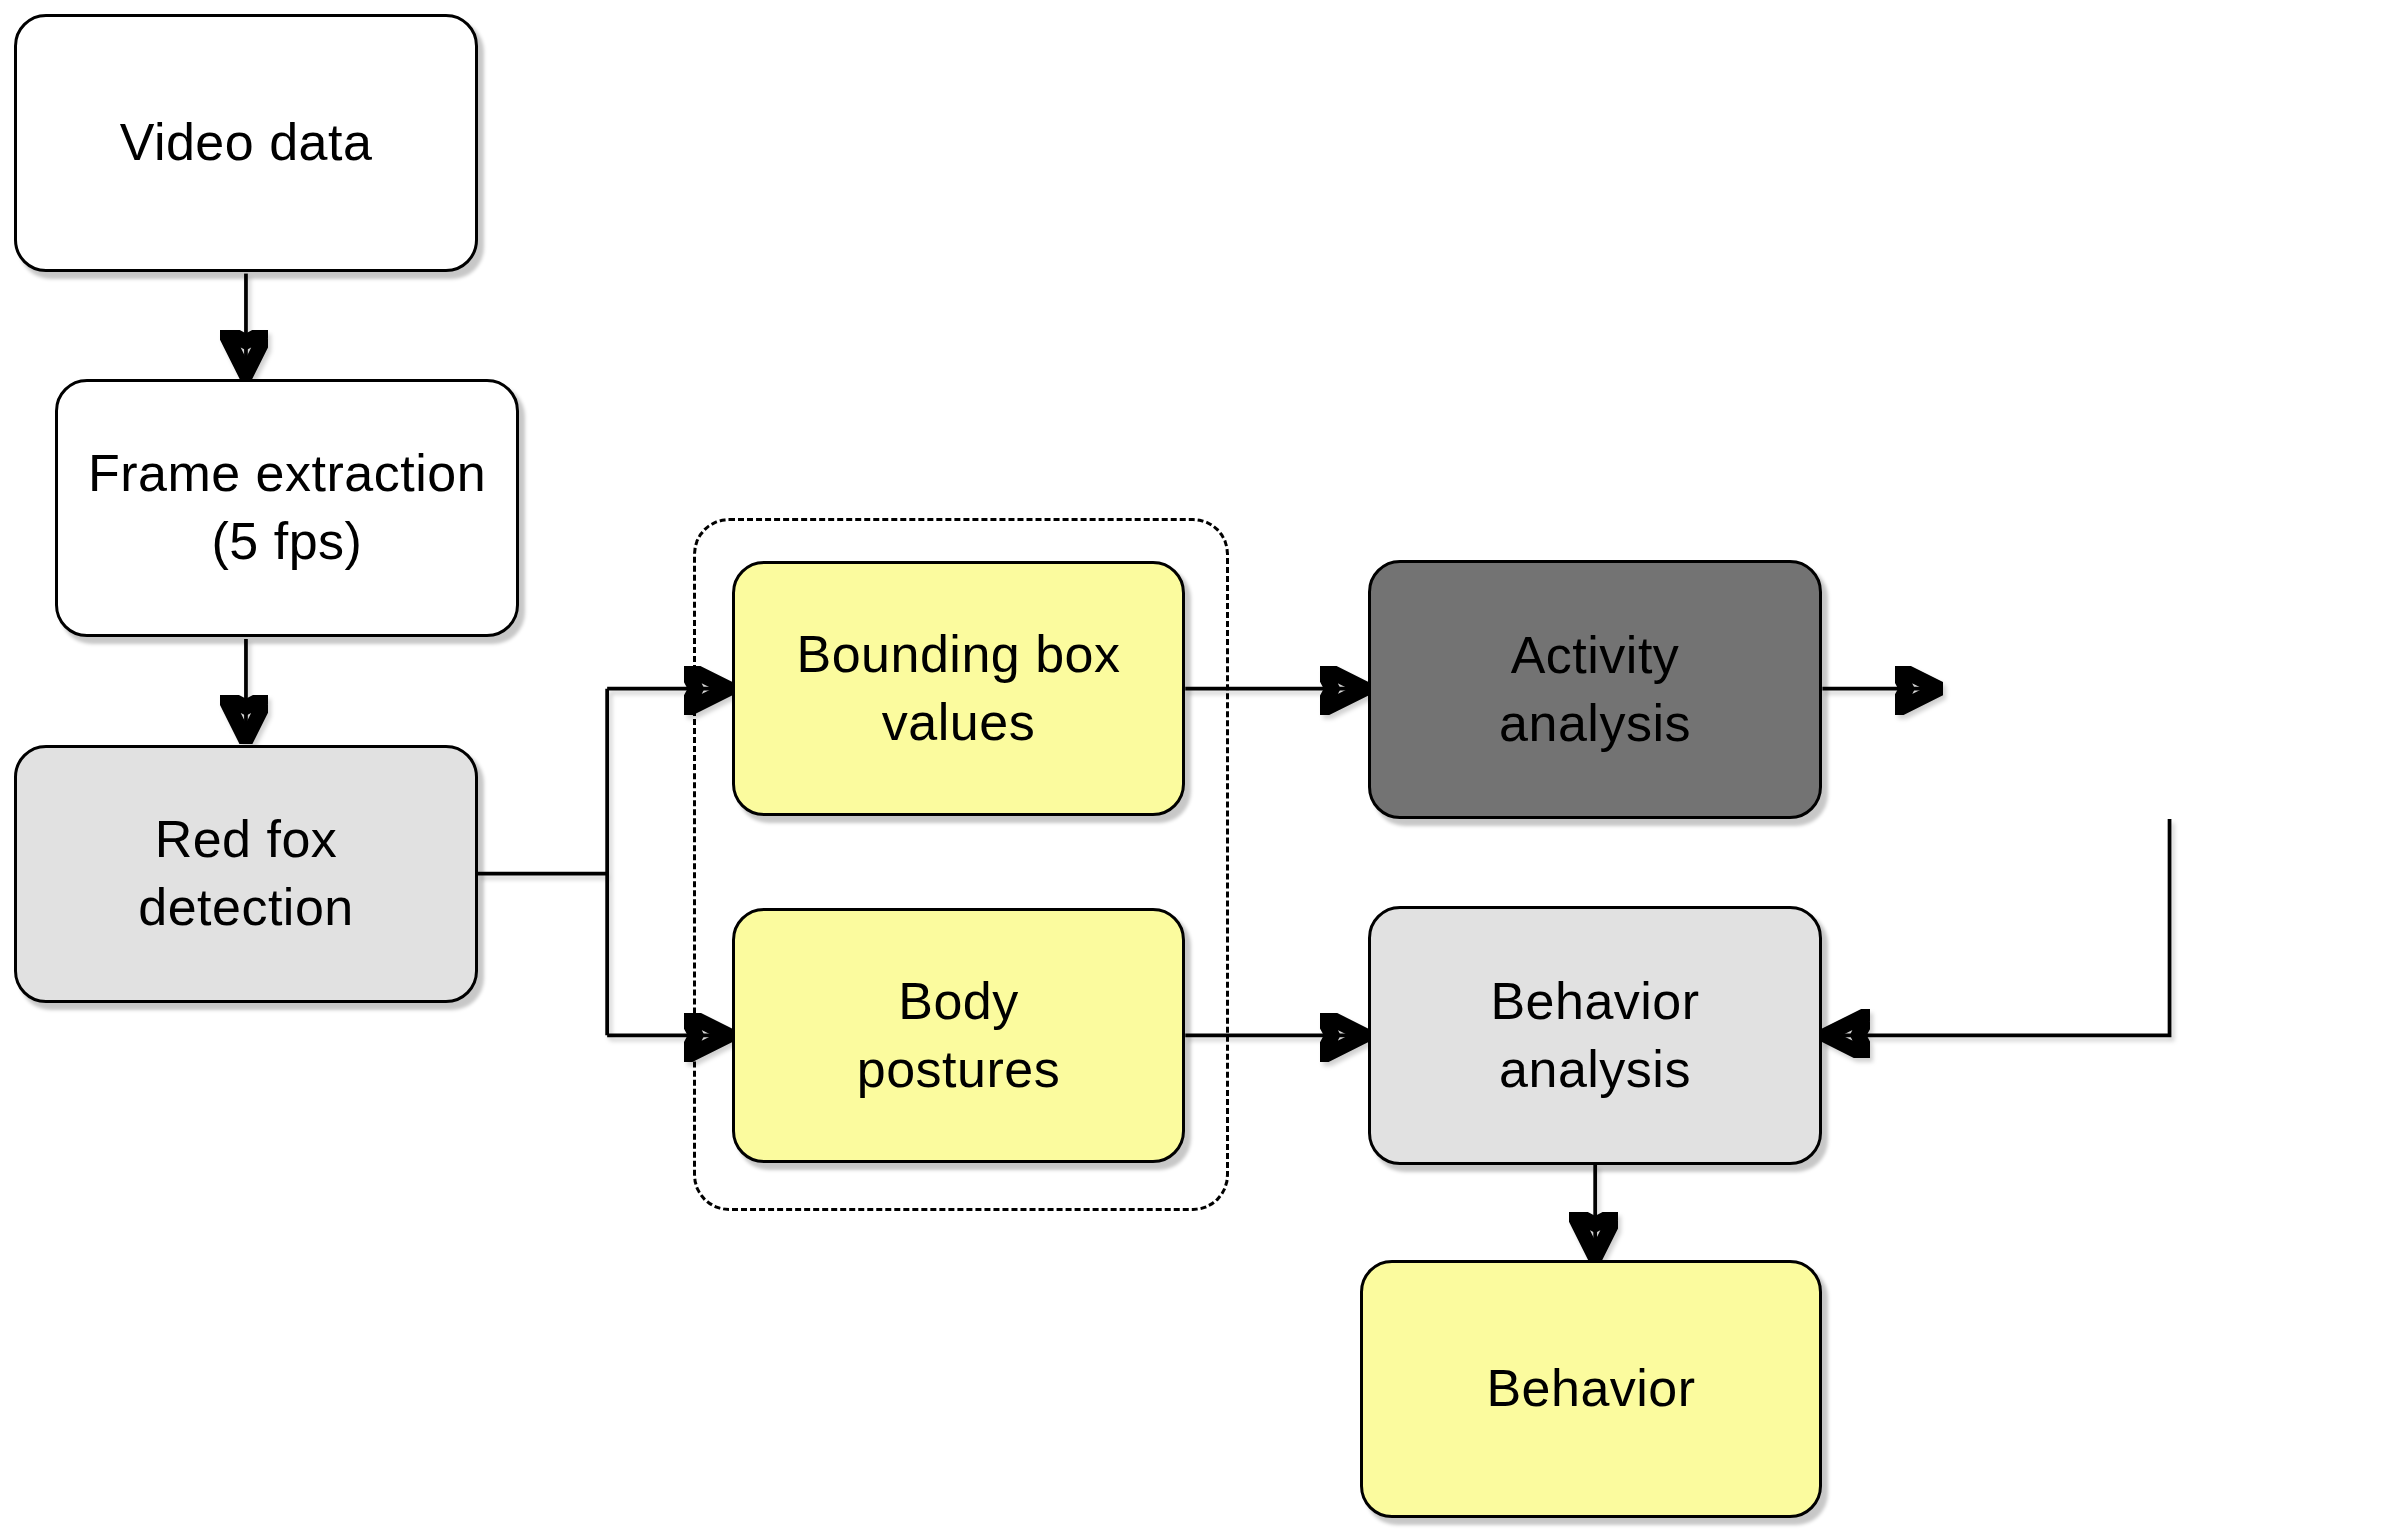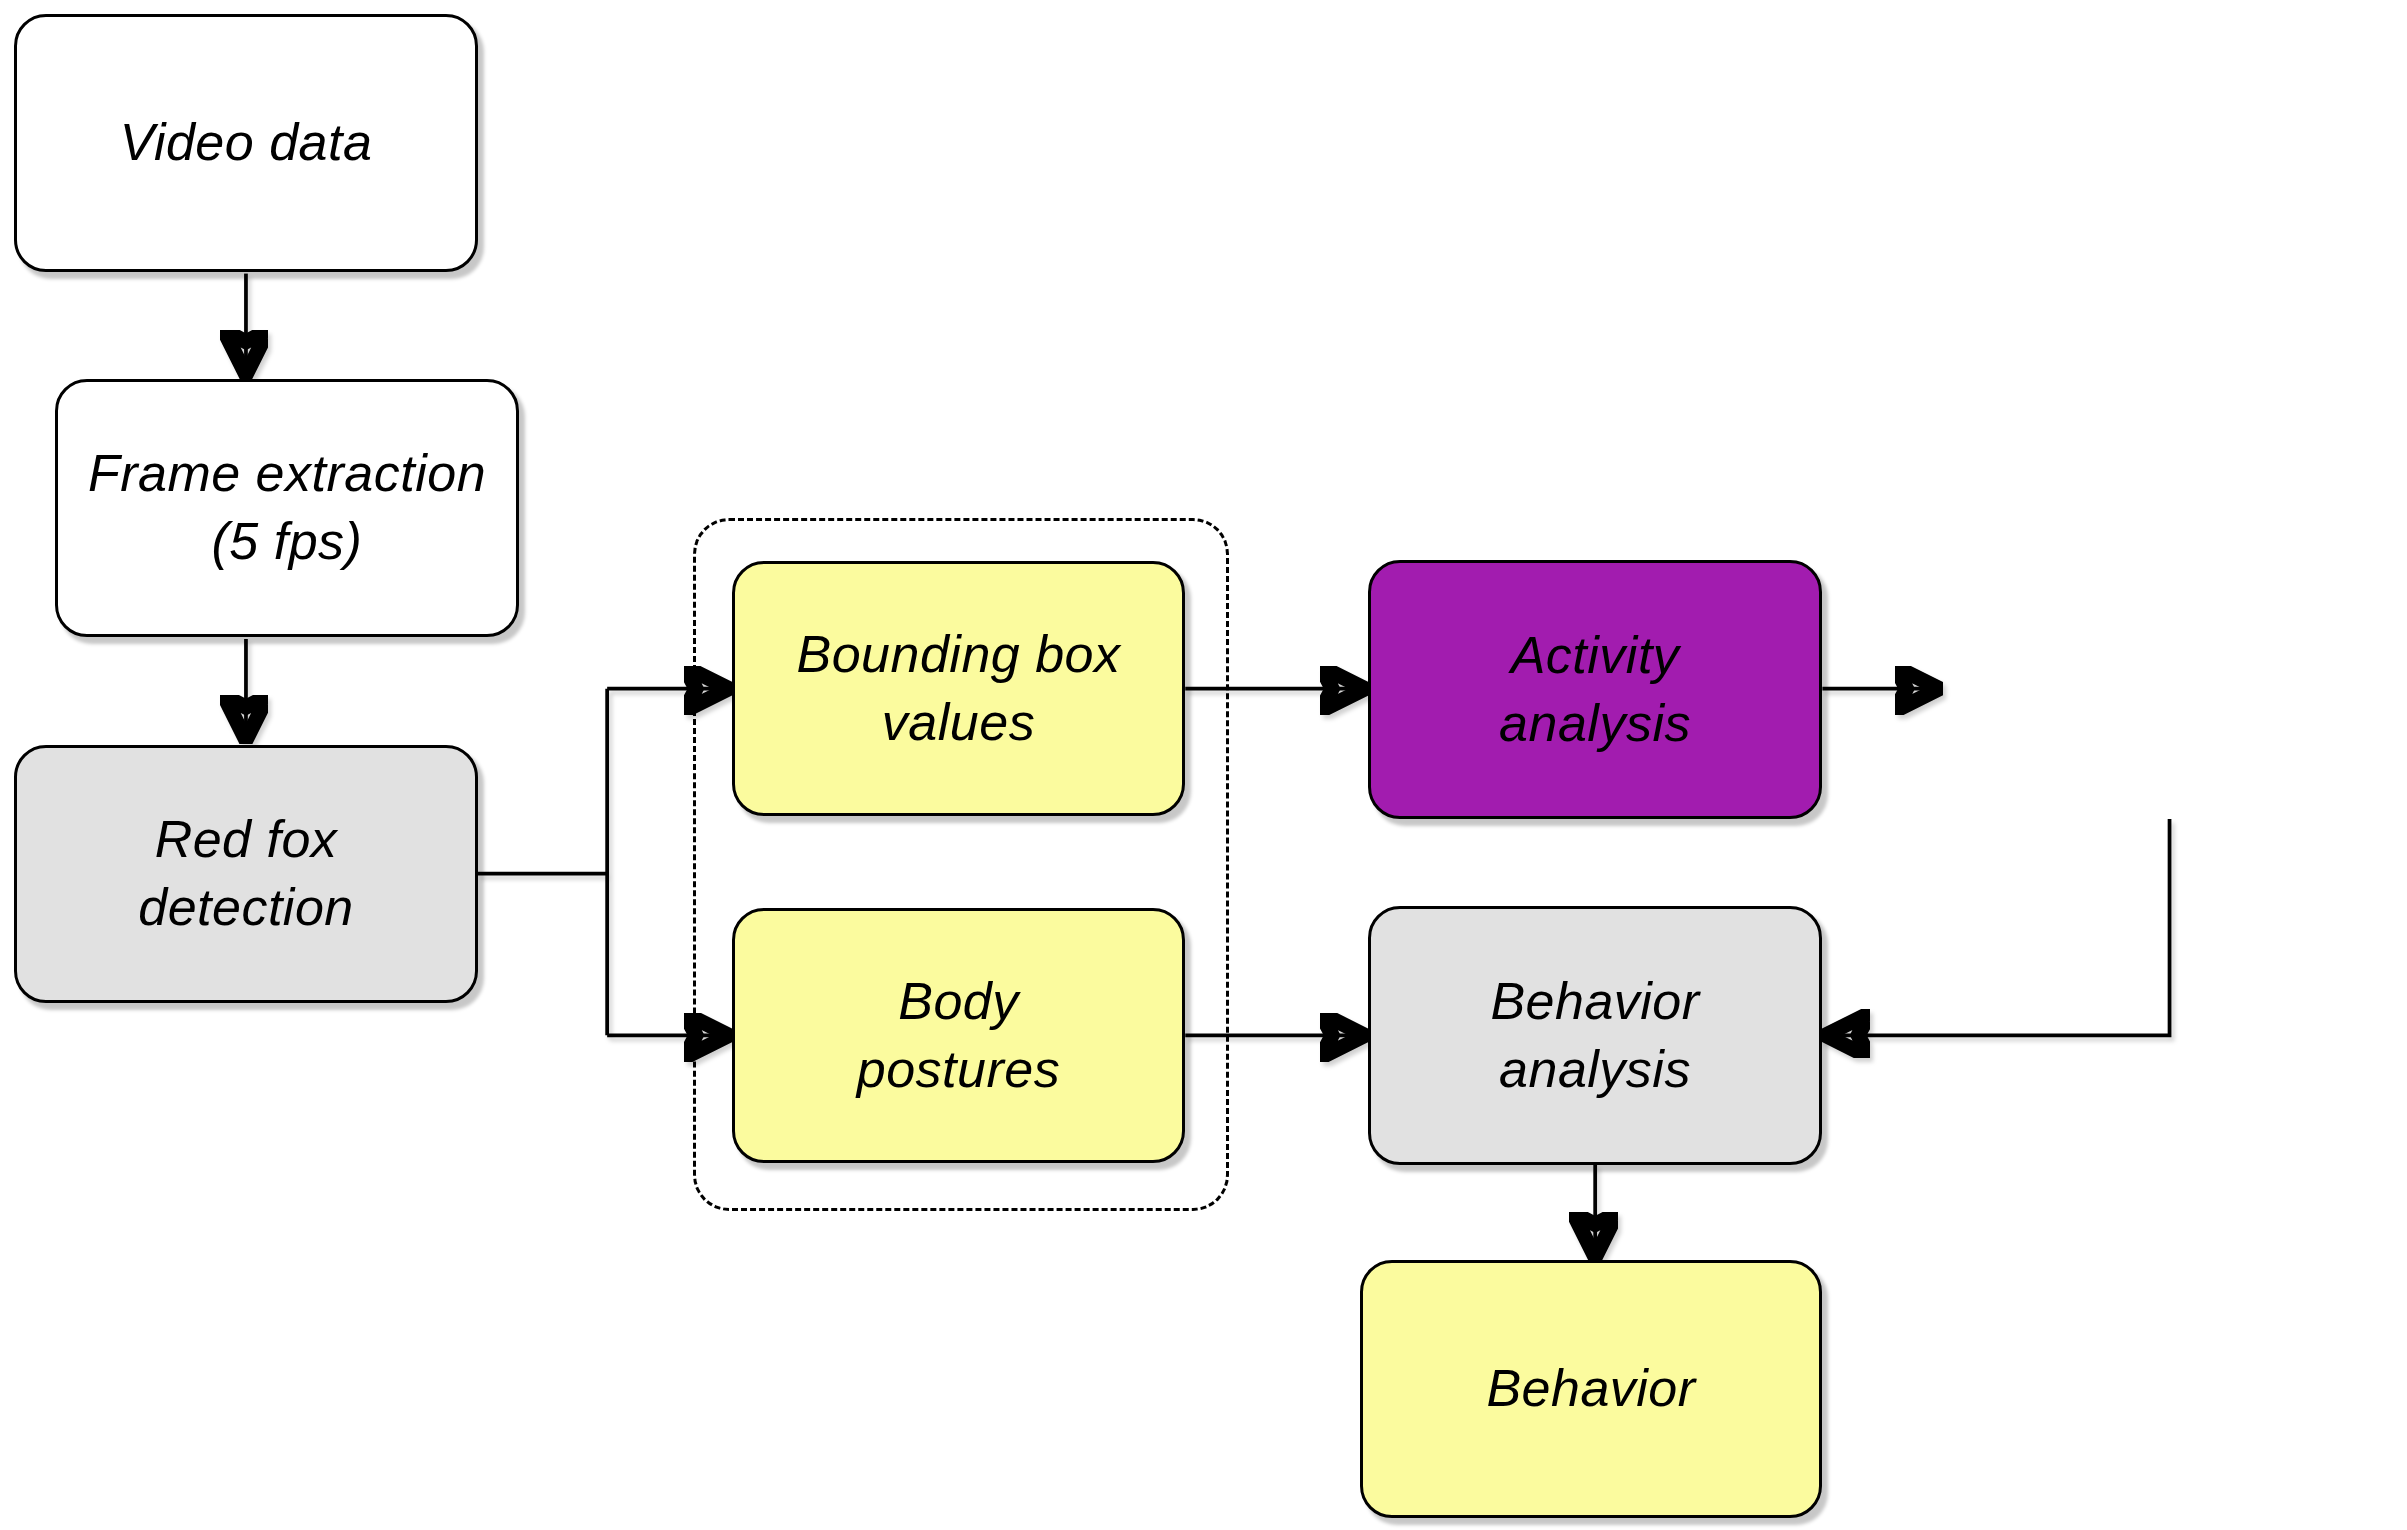--- a/index.html
+++ b/index.html
@@ -20,21 +20,20 @@
     position: absolute;
     box-sizing: border-box;
     border: 3.7px solid #000000;
     border-radius: 32px;
     background: #ffffff;
     display: flex;
     align-items: center;
     justify-content: center;
     text-align: center;
     box-shadow: 5.6px 6.6px 3.7px rgba(0, 0, 0, 0.22);
-    font-style: italic;
   }
   .node-label {
     font-size: 52px;
     line-height: 1.3;
     white-space: pre-line;
     letter-spacing: 0.5px;
   }
   .group-dashed {
     position: absolute;
     box-sizing: border-box;
@@ -110,21 +109,21 @@
   <div id="n-body" class="node" style="background-color: rgb(251, 251, 158);">
     <span class="node-label">Body
 postures</span>
   </div>
 
   <div id="n-bbox" class="node" style="background-color: rgb(251, 251, 158);">
     <span class="node-label">Bounding box
 values</span>
   </div>
 
-  <div id="n-actan" class="node" style="background-color: #a21caf;">
+  <div id="n-actan" class="node" style="background-color: #737373;">
     <span class="node-label">Activity
 analysis</span>
   </div>
 
 
   <div id="n-behan" class="node" style="background-color: rgb(225, 225, 225);">
     <span class="node-label">Behavior
 analysis</span>
   </div>
 

